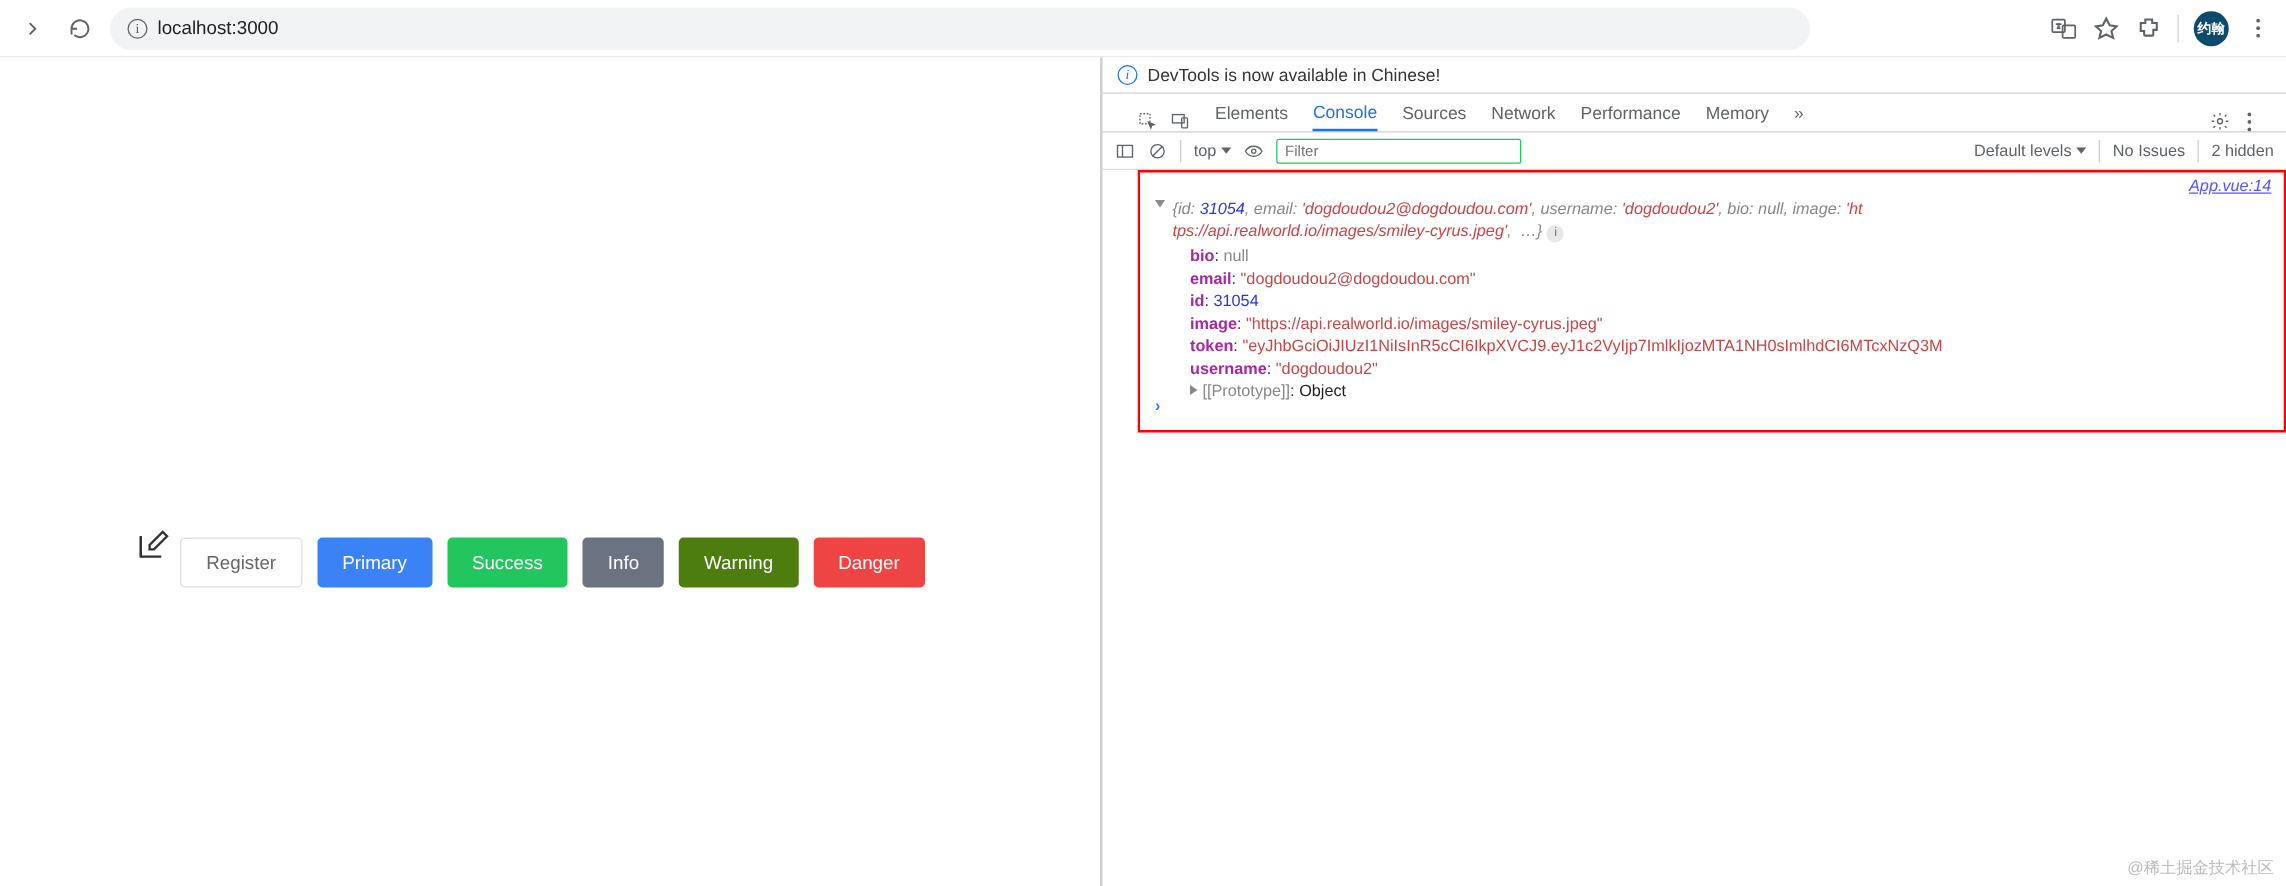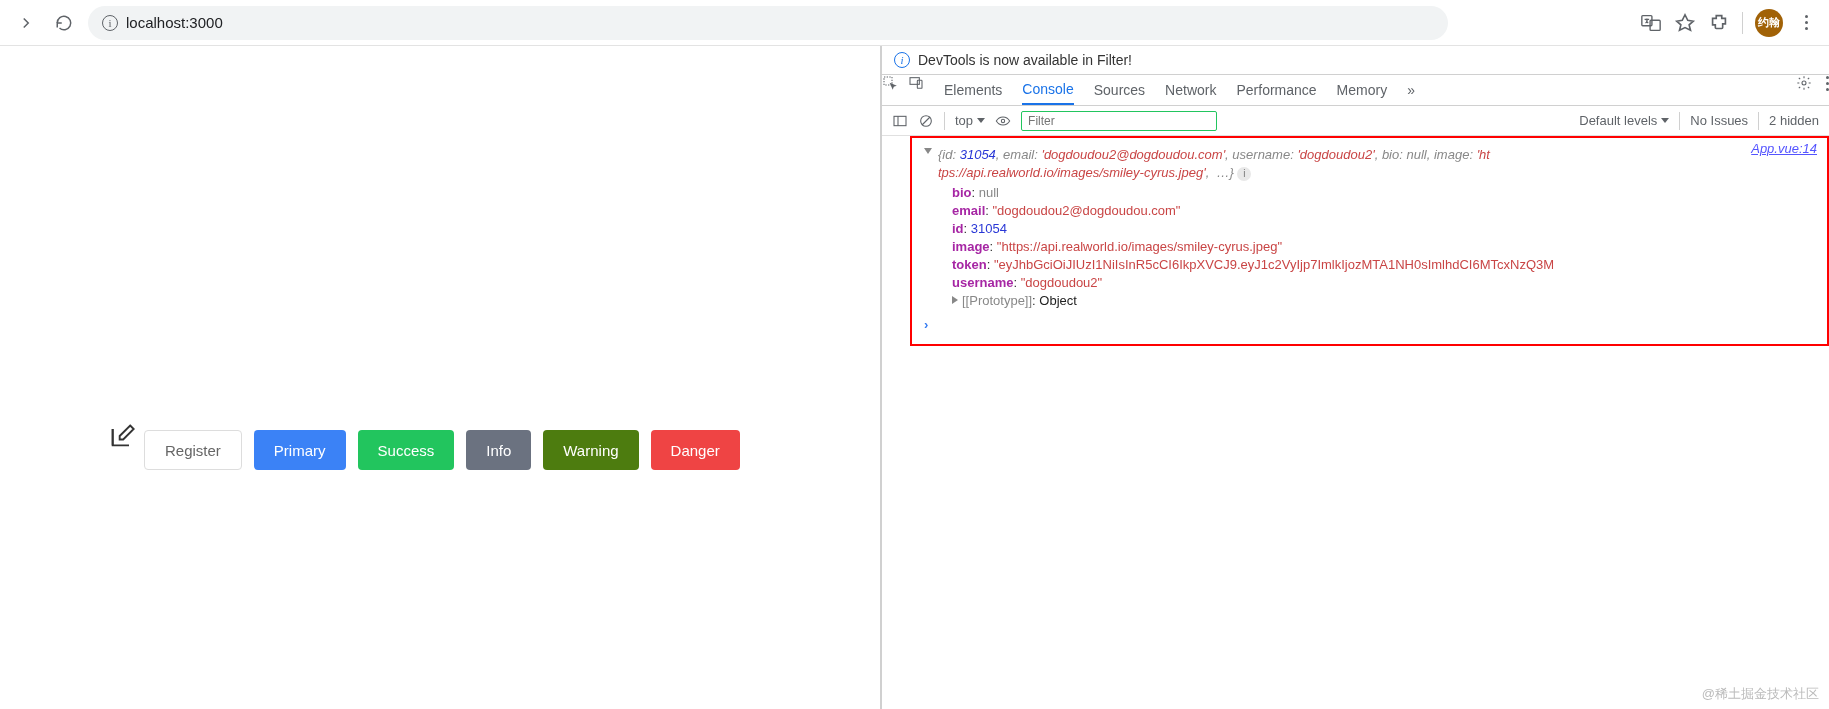--- a/index.html
+++ b/index.html
@@ -7,21 +7,21 @@
 
 
 .chrome-toolbar { height: 46px; display: flex; align-items: center; gap: 10px; background: #fff; border-bottom: 1px solid #e3e3e3; padding: 0 12px; }
 .chrome-nav-btn { width: 28px; height: 28px; display: flex; align-items: center; justify-content: center; color: #5f6368; border-radius: 50%; }
 .chrome-nav-btn svg { width: 18px; height: 18px; }
 .omnibox { flex: 1; height: 34px; background: #f1f3f4; border-radius: 17px; display: flex; align-items: center; padding: 0 14px; gap: 8px; color: #5f6368; font-size: 14px; max-width: 1360px;}
 .omnibox-info-icon { width: 16px; height: 16px; border: 1px solid #5f6368; border-radius: 50%; display: flex; align-items: center; justify-content: center; font-size: 11px; font-family: serif; }
 .omnibox-url { color: #202124; font-size: 15px; }
 .chrome-right { display: flex; align-items: center; gap: 12px; margin-left: auto; }
 .chrome-right .ico { width: 22px; height: 22px; display: flex; align-items: center; justify-content: center; color: #5f6368; }
-.avatar { width: 28px; height: 28px; border-radius: 50%; background: #a16207; color: #fff; font-size: 11px; display: flex; align-items: center; justify-content: center; font-weight: bold; }
+.avatar { width: 28px; height: 28px; border-radius: 50%; background: #0c4a6e; color: #fff; font-size: 11px; display: flex; align-items: center; justify-content: center; font-weight: bold; }
 .vdots { display: flex; flex-direction: column; gap: 3px; align-items: center; }
 .vdots span { width: 3px; height: 3px; background: #5f6368; border-radius: 50%; }
 .sep-v { width: 1px; height: 22px; background: #d0d0d0; }
 
 
 .split { display: flex; height: calc(100% - 46px); }
 .page-pane { width: 880px; position: relative; background: #fff; }
 .devtools-pane { flex: 1; border-left: 2px solid #d0d0d0; display: flex; flex-direction: column; background: #fff; }
 
 
@@ -36,39 +36,39 @@
 .btn-danger { background: #ef4444; }
 
 
 .dt-notice { padding: 6px 12px; display: flex; align-items: center; gap: 8px; font-size: 14px; color: #333; }
 .info-circle { width: 16px; height: 16px; border: 1.5px solid #1a73e8; border-radius: 50%; display: flex; align-items: center; justify-content: center; color: #1a73e8; font-size: 11px; font-style: italic; font-family: serif; }
 .dt-pills { padding: 4px 12px 8px; display: flex; gap: 8px; }
 .pill { height: 26px; padding: 0 12px; border-radius: 13px; font-size: 13px; display: flex; align-items: center; }
 .pill-blue { background: #1a73e8; color: #fff; }
 .pill-outline { background: #fff; color: #5f6368; border: 1px solid #ccc; }
 
-.dt-tabbar { height: 32px; border-top: 1px solid #d0d0d0; border-bottom: 1px solid #d0d0d0; display: flex; align-items: flex-start; gap: 20px; padding: 0 0; font-size: 14px; color: #5f6368; }
+.dt-tabbar { height: 32px; border-top: 1px solid #d0d0d0; border-bottom: 1px solid #d0d0d0; display: flex; align-items: flex-end; gap: 20px; padding: 0 28px; font-size: 14px; color: #5f6368; }
 .dt-tabbar .tab-icons { display: flex; gap: 10px; align-items: center; }
 .dt-tabbar .tab { cursor: pointer; height: 100%; display: flex; align-items: center; }
 .dt-tabbar .tab.active { color: #1a73e8; border-bottom: 2px solid #1a73e8; }
 .dt-tabbar .right { margin-left: auto; display: flex; align-items: center; gap: 14px; }
 .dt-tabbar svg { width: 16px; height: 16px; }
 
 .dt-filterbar { height: 30px; border-bottom: 1px solid #e0e0e0; display: flex; align-items: center; gap: 10px; padding: 0 10px; font-size: 13px; color: #5f6368; }
 .dt-filterbar .fsep { width: 1px; height: 18px; background: #d0d0d0; }
 .dt-filterbar input { height: 20px; width: 196px; border: 1px solid #22c55e; border-radius: 2px; padding: 0 6px; font-size: 12px; }
 .dt-filterbar .drop { display: flex; align-items: center; gap: 4px; }
 .caret { width: 0; height: 0; border-left: 4px solid transparent; border-right: 4px solid transparent; border-top: 5px solid #5f6368; }
 .eye-ico, .panel-ico, .clear-ico { width: 16px; height: 16px; }
 
 
 .console-body { flex: 1; position: relative; font-family: Consolas, Menlo, monospace; font-size: 13px; line-height: 18px; overflow: hidden; margin-left: 28px; }
 .red-box { position: absolute; left: 0; top: 0; right: 0; height: 210px; border: 2px solid #ff0000; box-sizing: border-box; }
 .src-link { position: absolute; right: 12px; top: 4px; color: #5454ff; text-decoration: underline; font-style: italic; }
-.obj-block { position: absolute; left: 28px; top: 10px; right: 10px; }
+.obj-block { position: absolute; left: 28px; top: 22px; right: 10px; }
 .collapse-arrow { position: absolute; left: -14px; top: 2px; width: 0; height: 0; border-left: 4px solid transparent; border-right: 4px solid transparent; border-top: 6px solid #888; }
 .right-arrow { display: inline-block; width: 0; height: 0; border-top: 4px solid transparent; border-bottom: 4px solid transparent; border-left: 6px solid #888; margin-right: 4px; vertical-align: 1px;}
 .summary { font-style: italic; color: #888; }
 .summary .k { color: #888; }
 .summary .num { color: #2937d6; }
 .summary .str { color: #c94545; }
 .summary .nul { color: #888; }
 .info-pill { display: inline-block; background: #e8e8e8; color: #777; width: 14px; height: 14px; border-radius: 50%; font-size: 10px; text-align: center; line-height: 14px; font-style: normal; }
 .expanded { margin-left: 14px; margin-top: 2px; }
 .expanded .row { white-space: nowrap; overflow: hidden; text-overflow: clip; }
@@ -147,21 +147,21 @@
       <button class="btn btn-success">Success</button>
       <button class="btn btn-info">Info</button>
       <button class="btn btn-warning">Warning</button>
       <button class="btn btn-danger">Danger</button>
     </div>
   </div>
 
   <div class="devtools-pane">
     <div class="dt-notice">
       <span class="info-circle">i</span>
-      <span>DevTools is now available in Filter!</span>
+      <span>DevTools is now available in Chinese!</span>
     </div>
 
     <div class="dt-tabbar">
       <div class="tab-icons">
         <svg viewBox="0 0 24 24" fill="none" stroke="currentColor" stroke-width="1.6">
             <rect x="3" y="3" width="12" height="12" stroke-dasharray="2 2"></rect>
             <path d="M13 13l7 3-3 1-1 3z" fill="currentColor"></path>
           </svg>
         <svg viewBox="0 0 24 24" fill="none" stroke="currentColor" stroke-width="1.6">
             <rect x="3" y="4" width="14" height="10"></rect>

